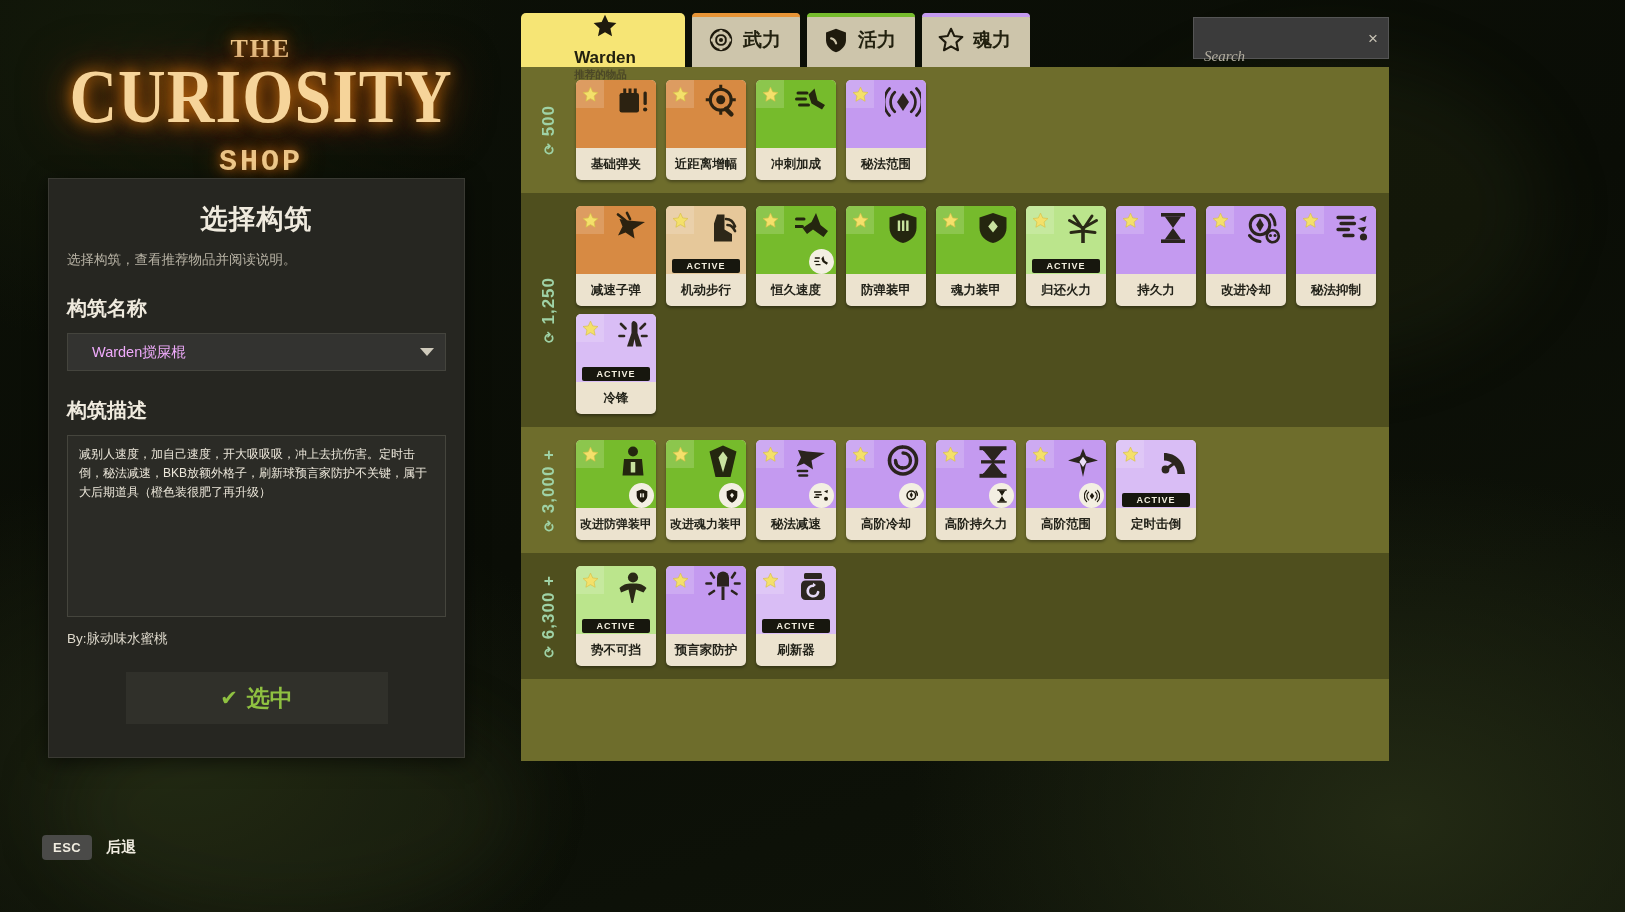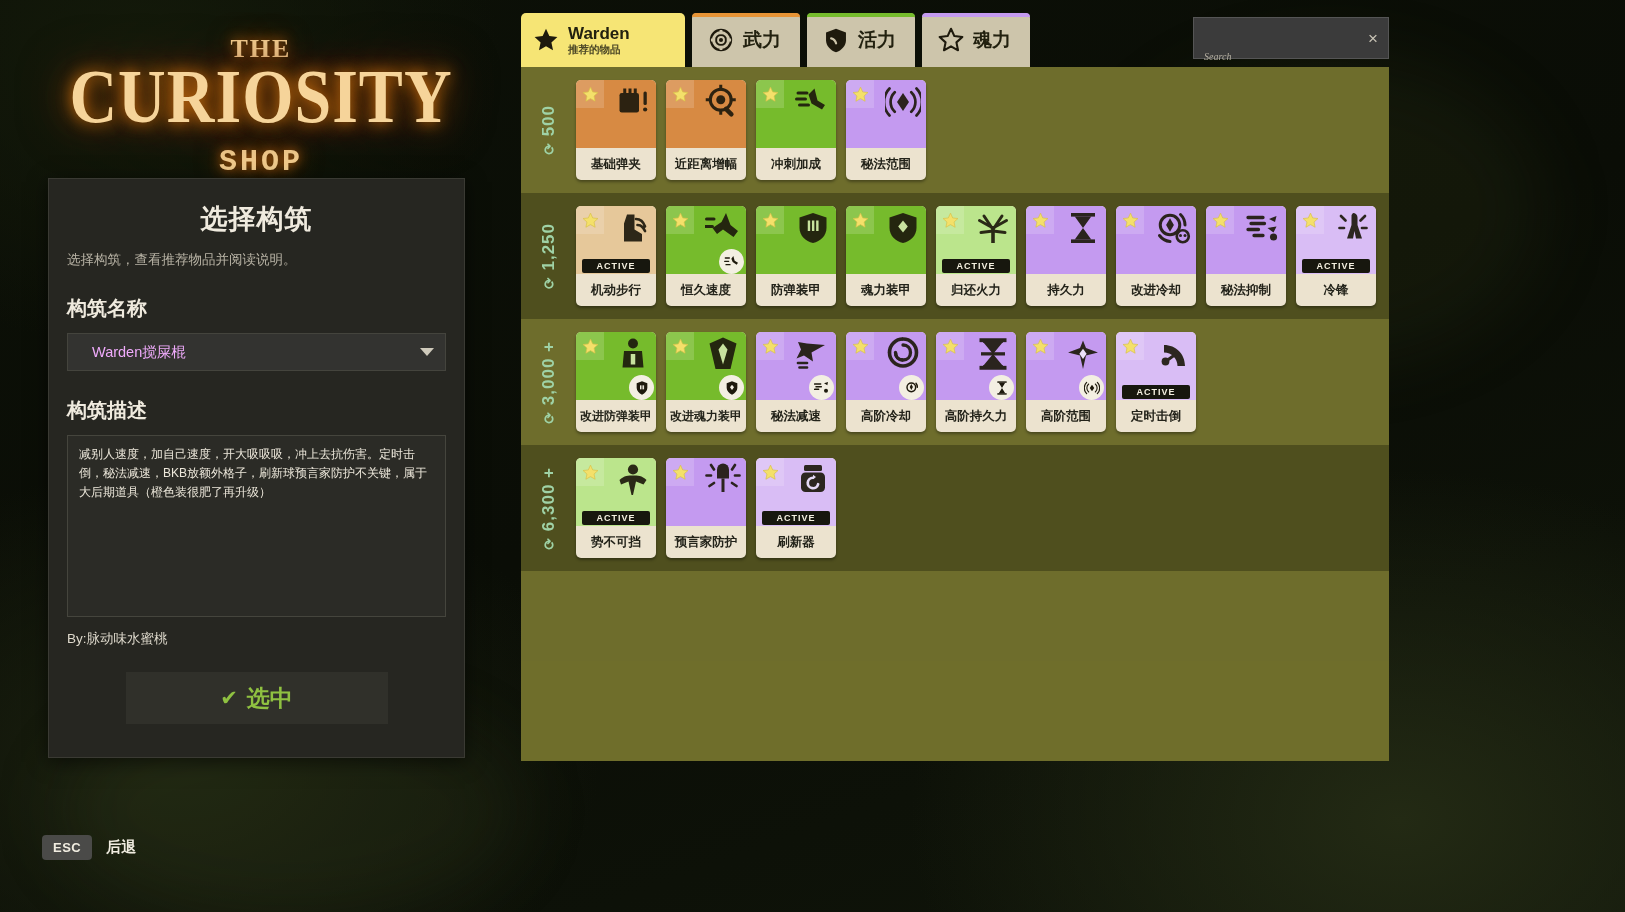--- a/index.html
+++ b/index.html
@@ -182,21 +182,22 @@
     color: #22210f;
     min-width: 108px;
   }
   .tab .topbar {
     position: absolute; left: 0; right: 0; top: 0;
     height: 4px; border-radius: 5px 5px 0 0;
   }
   .tab.active {
     background: #f6e575;
     min-width: 164px;
-    padding-left: 12px;
+    padding-left: 20px;
+    flex-direction: column;
   }
   .tab-txt-wrap { display: flex; flex-direction: column; justify-content: center; }
   .tab-title { font-size: 17px; font-weight: bold; line-height: 1.15; }
   .tab-sub { font-size: 10.5px; font-weight: bold; color: #4b4726; line-height: 1.2; }
   .tab-name { font-size: 19px; font-weight: bold; }
   .tab-ico { width: 26px; height: 26px; display: block; }
 
   #search {
     position: absolute;
     right: 0; top: 4px;
@@ -205,21 +206,21 @@
     border: 1px solid #555;
     display: flex; align-items: center;
     padding: 0 10px;
     z-index: 4;
   }
   #search input {
     background: transparent; border: none; outline: none;
     color: #5eead4;
     font-family: "Liberation Serif", "DejaVu Serif", serif;
     font-style: italic;
-    font-size: 10px;
+    font-size: 15px;
     width: 100%;
     margin-top: 36px;
   }
   #search input::placeholder { color: #b3aea0; font-style: italic; }
   .search-x {
     color: #c8c3b5; font-size: 17px; cursor: pointer;
     padding-left: 6px; line-height: 1;
   }
 
   #grid {
@@ -483,20 +484,34 @@
               <div class="name">秘法范围</div>
             </div>
           </div>
         </div>
         <div class="tier t1">
           <div class="price-col">
             <span class="price"><span class="coin">⟳</span> 1,250</span>
           </div>
           <div class="cards">
             <div class="card">
+              <div class="art" style="background:#d78a43">
+                <span class="star">
+                  <svg viewBox="0 0 24 24" xmlns="http://www.w3.org/2000/svg">
+                    <path d="M12 1.6l3.1 6.8 7.4.8-5.5 5 1.5 7.3L12 17.8 5.5 21.5 7 14.2l-5.5-5 7.4-.8z" fill="#f4e06a" stroke="#d9c24a" stroke-width="1"></path>
+                  </svg>
+                </span>
+                <span class="glyph"><svg viewBox="0 0 24 24" fill="#1e1a0d" xmlns="http://www.w3.org/2000/svg">
+                    <path d="M20 8l-8 5 1 6-6-4-5 2 3-6-2-5 6 1z"></path>
+                    <path d="M2 3l5 4M8 2l2 4" stroke="#1e1a0d" stroke-width="1.8" stroke-linecap="round"></path>
+                  </svg></span>
+              </div>
+              <div class="name">减速子弹</div>
+            </div>
+            <div class="card">
               <div class="art" style="background:#e6c89a">
                 <span class="star">
                   <svg viewBox="0 0 24 24" xmlns="http://www.w3.org/2000/svg">
                     <path d="M12 1.6l3.1 6.8 7.4.8-5.5 5 1.5 7.3L12 17.8 5.5 21.5 7 14.2l-5.5-5 7.4-.8z" fill="#f4e06a" stroke="#d9c24a" stroke-width="1"></path>
                   </svg>
                 </span>
                 <span class="glyph"><svg viewBox="0 0 24 24" fill="#1e1a0d" xmlns="http://www.w3.org/2000/svg">
                     <path d="M8 3h5v10l5 3v5H6V9z"></path>
                     <path d="M14 6c3 0 5 2 6 5M15 10c3 0 4 2 5 4" fill="none" stroke="#1e1a0d" stroke-width="1.8" stroke-linecap="round"></path>
                   </svg></span>

